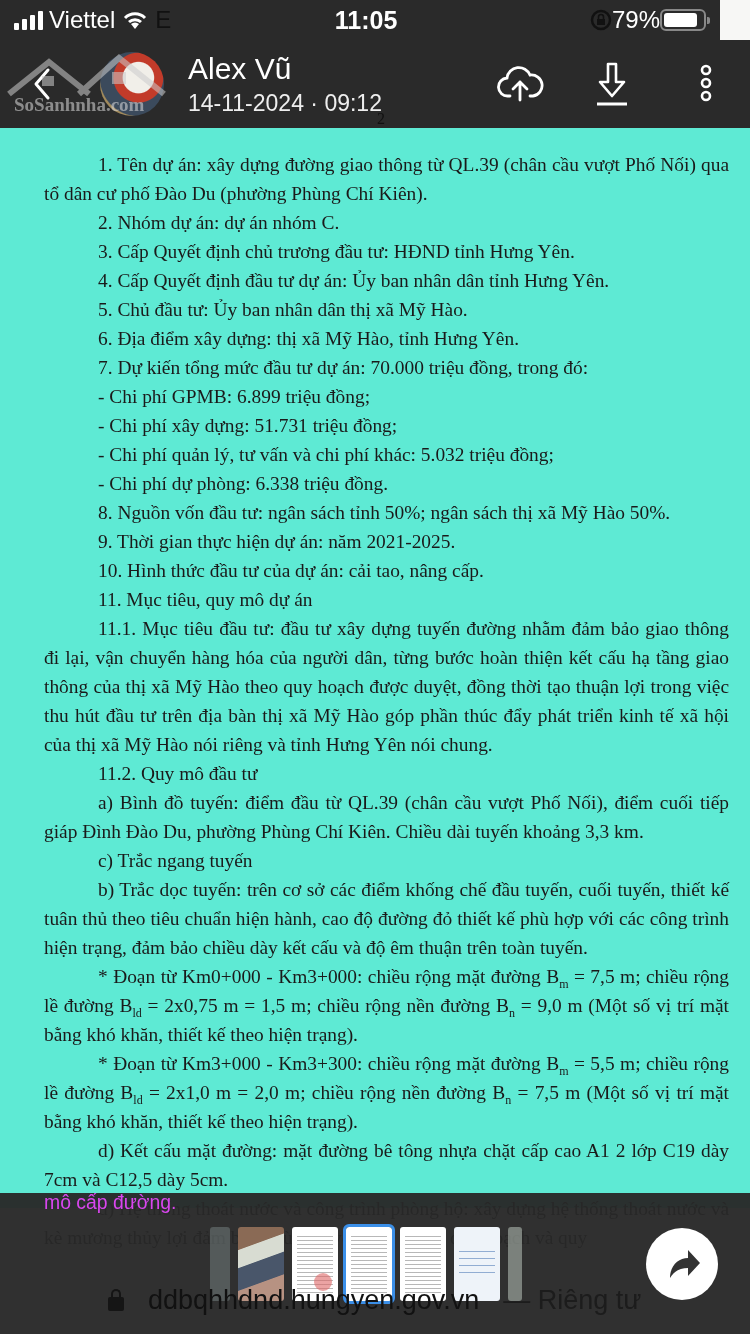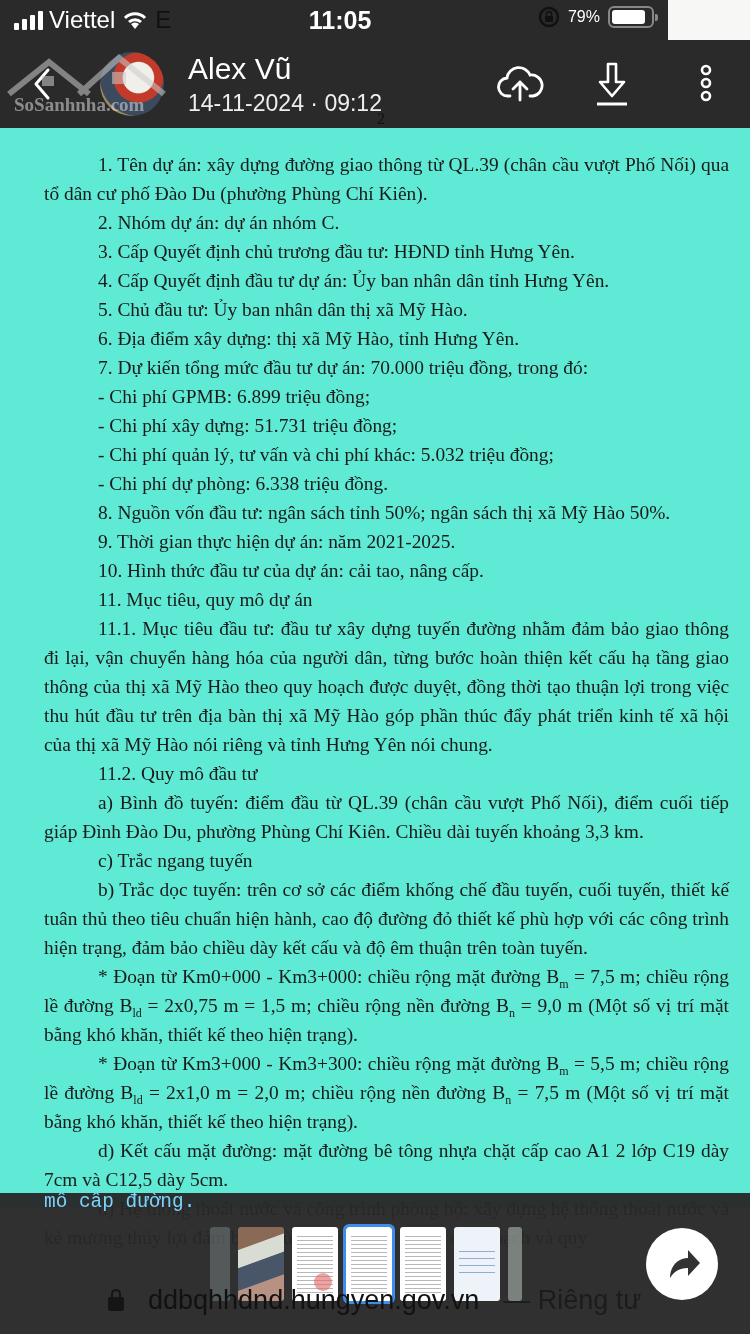--- a/index.html
+++ b/index.html
@@ -1,23 +1,23 @@
 <!DOCTYPE html>
 <html><head>
 <meta charset="utf-8">
 <style>
   html,body{margin:0;padding:0;}
   body{width:750px;height:1334px;position:relative;overflow:hidden;background:#f7f7f5;font-family:"Liberation Sans",sans-serif;}
   
-  .statusbar{position:absolute;left:0;top:0;width:668px;height:40px;background:#2a2a2a;color:#fff;}
+  .statusbar{position:absolute;left:0;top:0;width:720px;height:40px;background:#2a2a2a;color:#fff;}
   .sb-left{position:absolute;left:14px;top:6px;display:flex;align-items:center;gap:6px;font-size:24px;}
   .signal{display:flex;align-items:flex-end;gap:3px;height:20px;}
   .signal span{display:block;width:5px;background:#fff;border-radius:1px;}
   .sb-time{position:absolute;left:12px;right:0;top:6px;text-align:center;font-size:25px;font-weight:bold;}
-  .sb-right{position:absolute;right:14px;top:6px;display:flex;align-items:center;gap:8px;font-size:16px;}
+  .sb-right{position:absolute;right:14px;top:6px;display:flex;align-items:center;font-size:24px;}
   .battery{width:46px;height:22px;border:2px solid #888;border-radius:6px;position:relative;box-sizing:border-box;}
   .battery .fill{position:absolute;left:2px;top:2px;bottom:2px;width:79%;background:#fff;border-radius:3px;}
   .battery:after{content:"";position:absolute;right:-6px;top:6px;width:3px;height:7px;background:#888;border-radius:0 2px 2px 0;}
   
   .header{position:absolute;left:0;top:40px;width:750px;height:88px;background:#2a2a2a;color:#fff;}
   .back{position:absolute;left:28px;top:24px;width:30px;height:40px;}
   .avatar{position:absolute;left:100px;top:12px;width:64px;height:64px;border-radius:50%;background:radial-gradient(circle at 60% 40%,#f1efe9 0 28%,#c23b2a 30% 45%,#3b4a5c 47% 70%,#a18a5c 72%);}
   .watermark{position:absolute;left:4px;top:14px;width:170px;height:80px;opacity:.55;pointer-events:none;}
   .watermark .wm-text{position:absolute;left:10px;top:40px;font-family:Liberation Serif, serif;font-weight:bold;font-size:19px;color:#ddd;}
   .watermark .wm-sub{position:absolute;left:64px;top:82px;font-size:9px;color:#ddd;}
@@ -28,21 +28,21 @@
   
   .doc{position:absolute;left:0;top:128px;width:750px;height:1080px;background:#5eead4;color:#1a1a1a;font-family:"Liberation Serif",serif;font-size:19.4px;line-height:29px;padding-left:44px;}
   .doc-inner{position:absolute;left:44px;top:22px;width:685px;}
   .p{margin:0;text-align:justify;}
   .p.ind{text-indent:54px;}
   .p.ind2{padding-left:54px;}
   .p.dash{padding-left:54px;}
   sub{font-size:12px;line-height:0;}
   
   .bottom{position:absolute;left:0;top:1193px;width:750px;height:141px;background:rgba(40,40,40,.96);}
-  .bottom .last-line{position:absolute;left:44px;top:-2px;font-family:Liberation Mono, monospace;font-size:19.4px;color:#7dd3fc;}
+  .bottom .last-line{position:absolute;left:44px;top:-2px;font-family:Liberation Sans, sans-serif;font-size:19.4px;color:#d946ef;}
   .thumbs{position:absolute;left:210px;top:34px;height:76px;display:flex;gap:8px;}
   .thumb{width:46px;height:74px;border-radius:3px;background:#fff;position:relative;overflow:hidden;}
   .thumb.sel{outline:3px solid #3b8fe8;}
   .thumb .lines{position:absolute;left:5px;right:5px;top:6px;bottom:6px;background:repeating-linear-gradient(#fff 0 3px,#999 3px 4px);opacity:.7;}
   .thumb.photo{background:linear-gradient(160deg,#8a6a55 0 25%,#d8dcd2 26% 45%,#49566a 46% 70%,#b79282 71%);}
   .thumb.invite{background:#eef3f9;}
   .thumb.invite .lines{top:18px;bottom:22px;background:repeating-linear-gradient(#eef3f9 0 6px,#6a8fc2 6px 7px);}
   .thumb.edge{width:14px;opacity:.5;background:#c6d2c8;}
   .thumb.edgel{width:20px;opacity:.35;background:#9aa;}
   .stamp{position:absolute;right:6px;bottom:10px;width:18px;height:18px;border-radius:50%;background:#d66;opacity:.6;}

